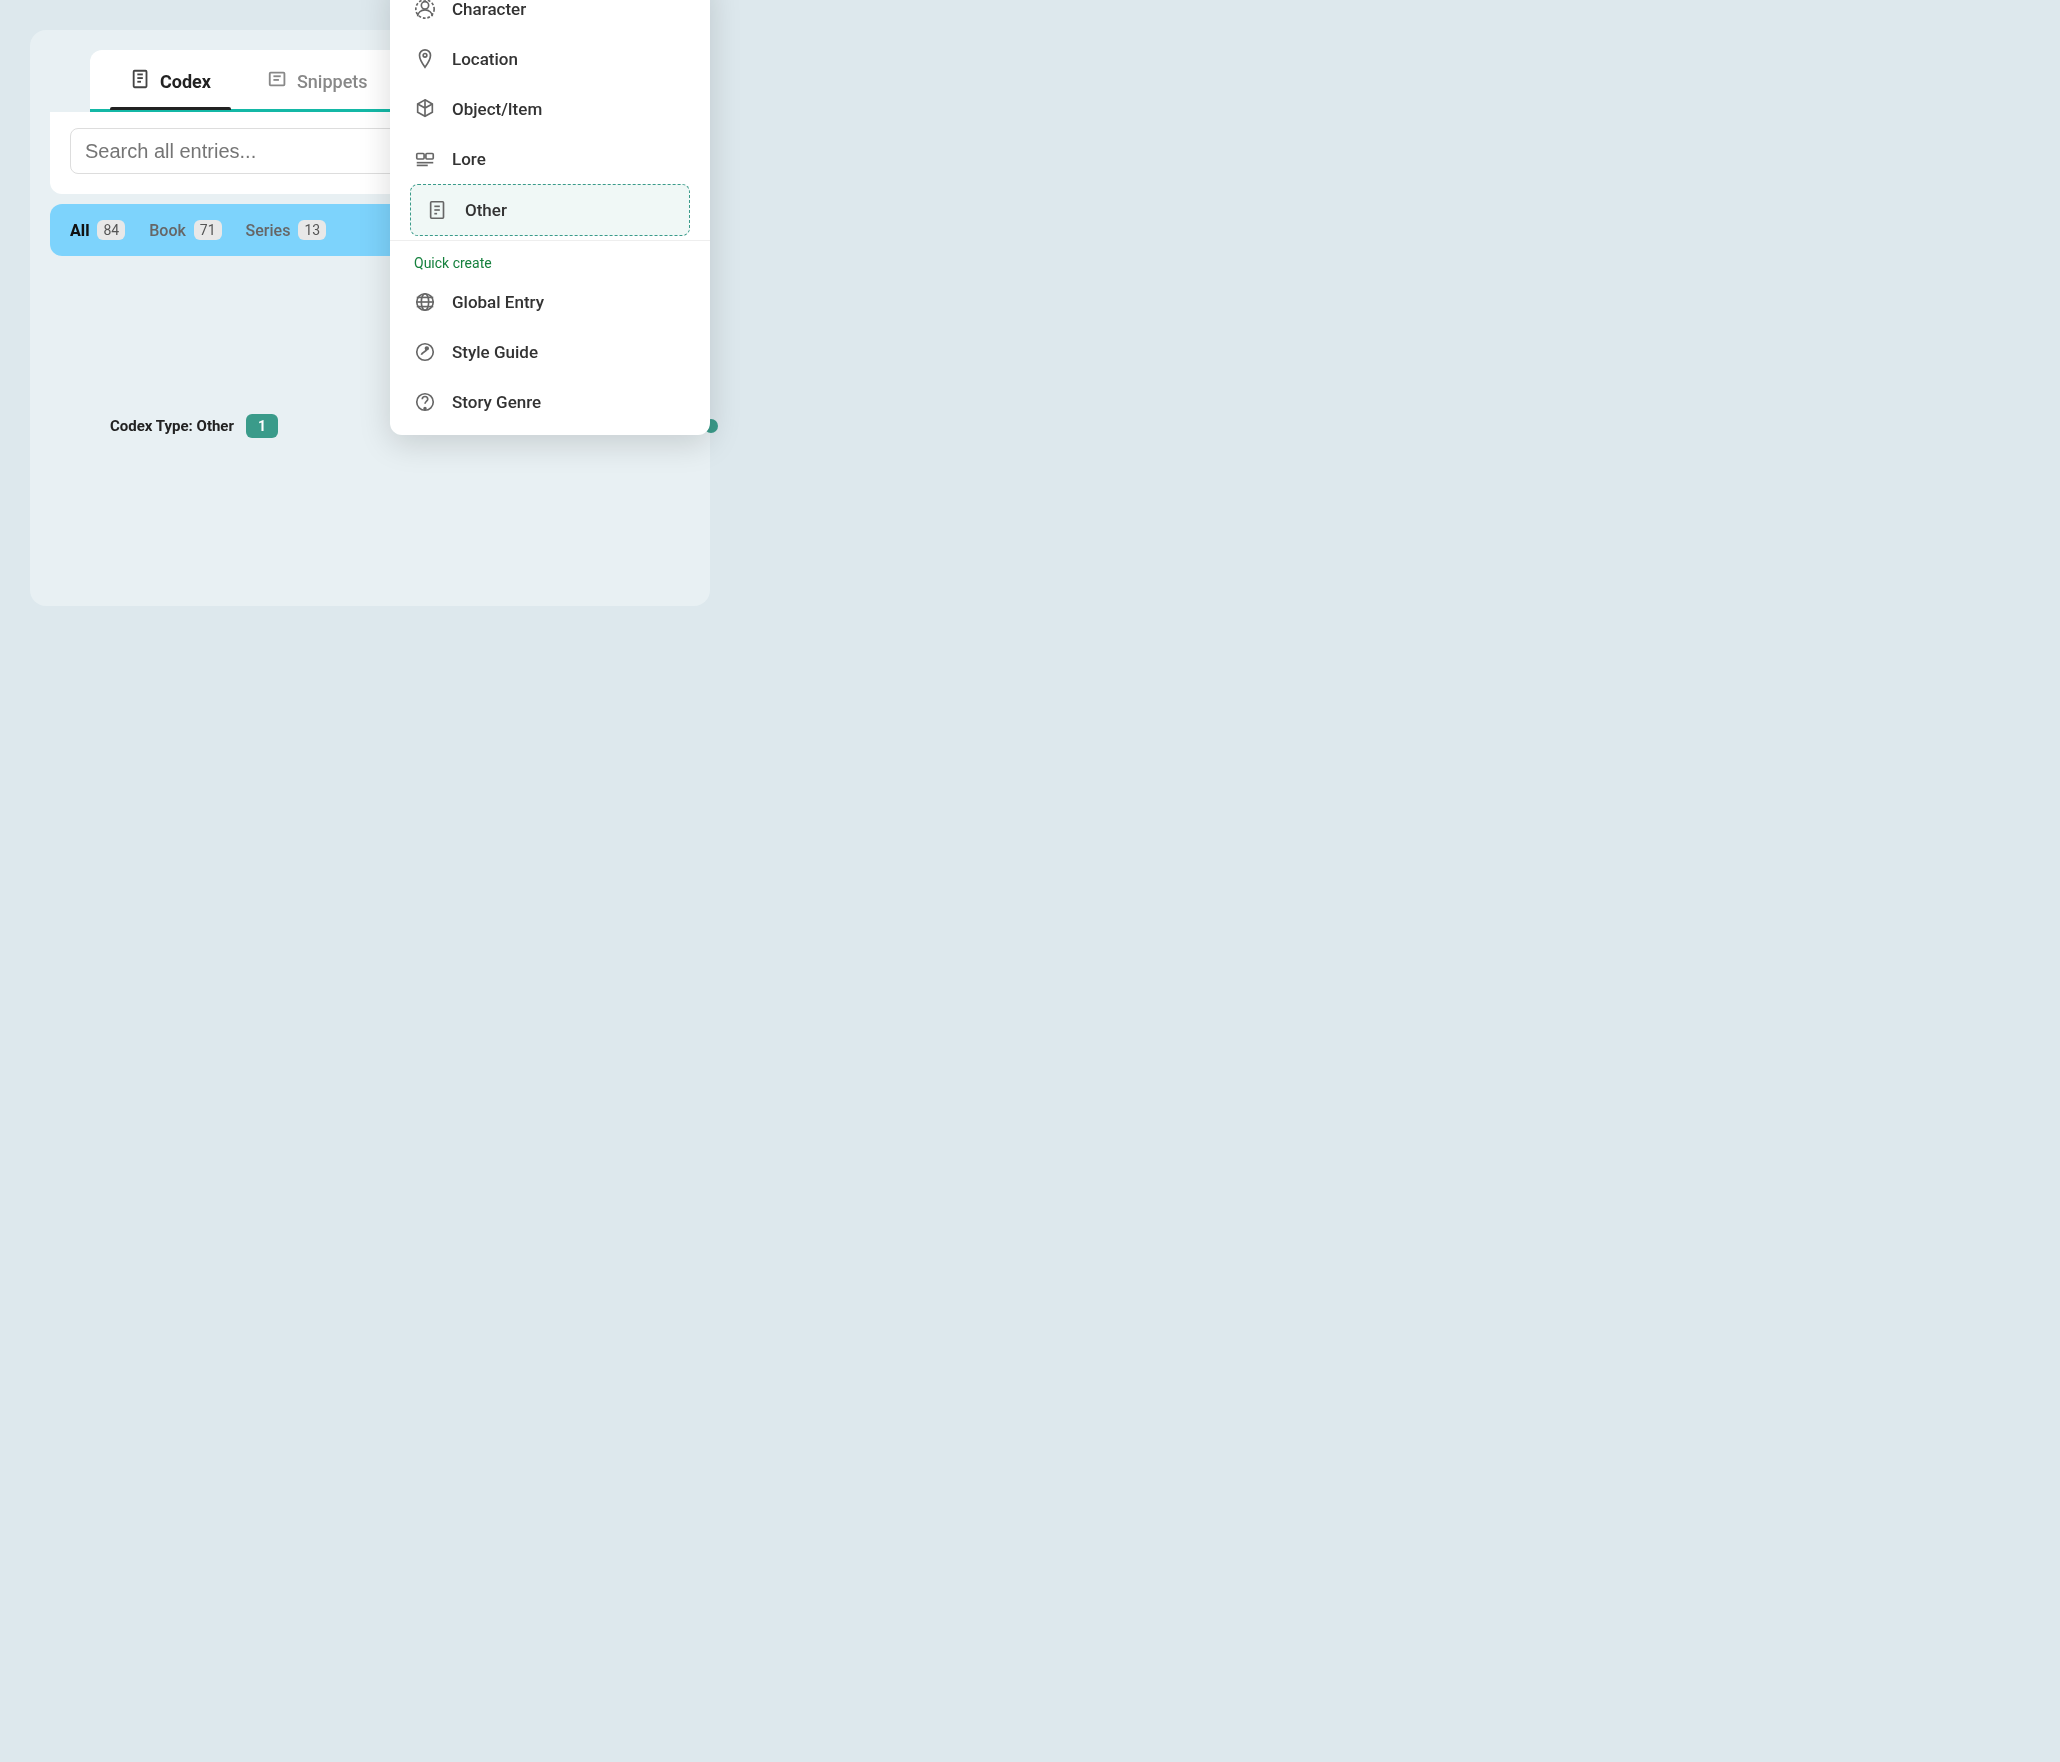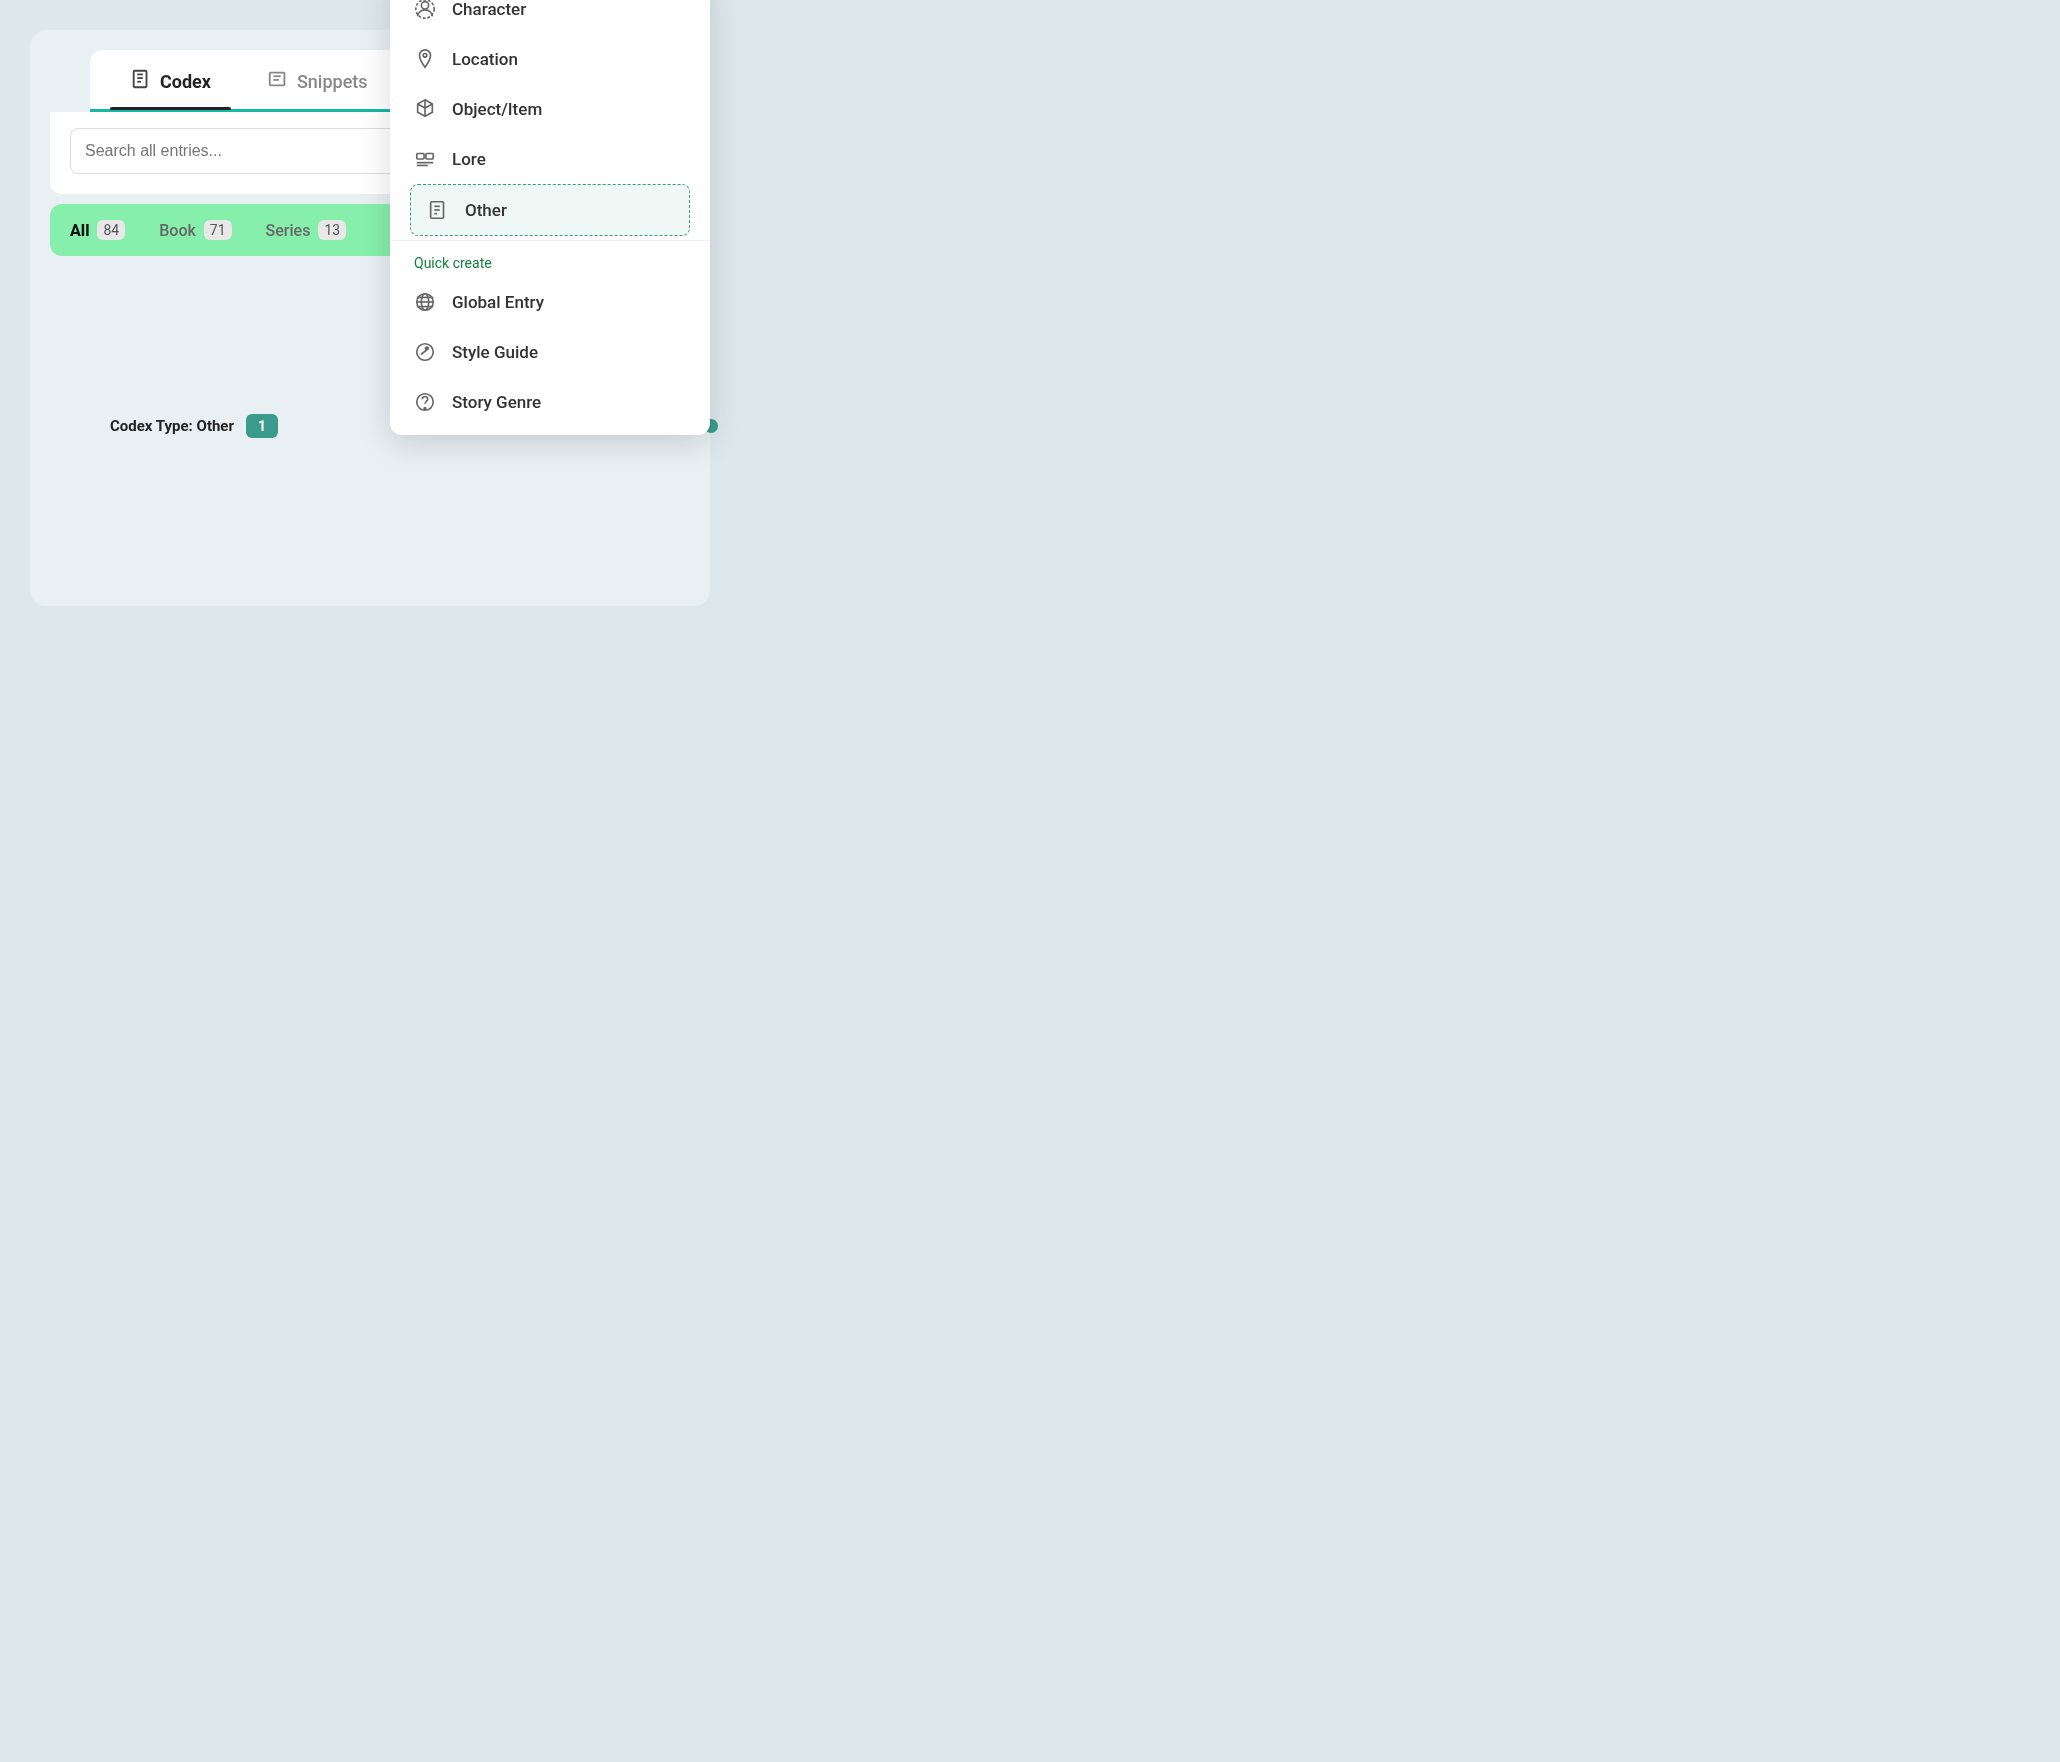--- a/index.html
+++ b/index.html
@@ -84,21 +84,21 @@
       border: 1.5px solid #ddd;
       border-radius: 8px;
       padding: 10px 14px;
       flex: 1;
       gap: 10px;
     }
 
     .search-input {
       border: none;
       outline: none;
-      font-size: 16px;
+      font-size: 20px;
       color: #aaa;
       flex: 1;
       background: transparent;
     }
 
     .filter-icon {
       color: #888;
       font-size: 18px;
       cursor: pointer;
     }
@@ -132,26 +132,26 @@
       cursor: pointer;
       font-size: 18px;
       color: #666;
       display: flex;
       align-items: center;
       justify-content: center;
     }
 
     
     .filter-tabs {
-      background: #86efac;
+      background: #7dd3fc;
       border-radius: 12px;
       padding: 16px 20px;
       display: flex;
       align-items: center;
-      gap: 34px;
+      gap: 24px;
       margin-top: 10px;
     }
 
     .filter-tab {
       display: flex;
       align-items: center;
       gap: 8px;
       cursor: pointer;
       font-size: 16px;
       color: #666;

